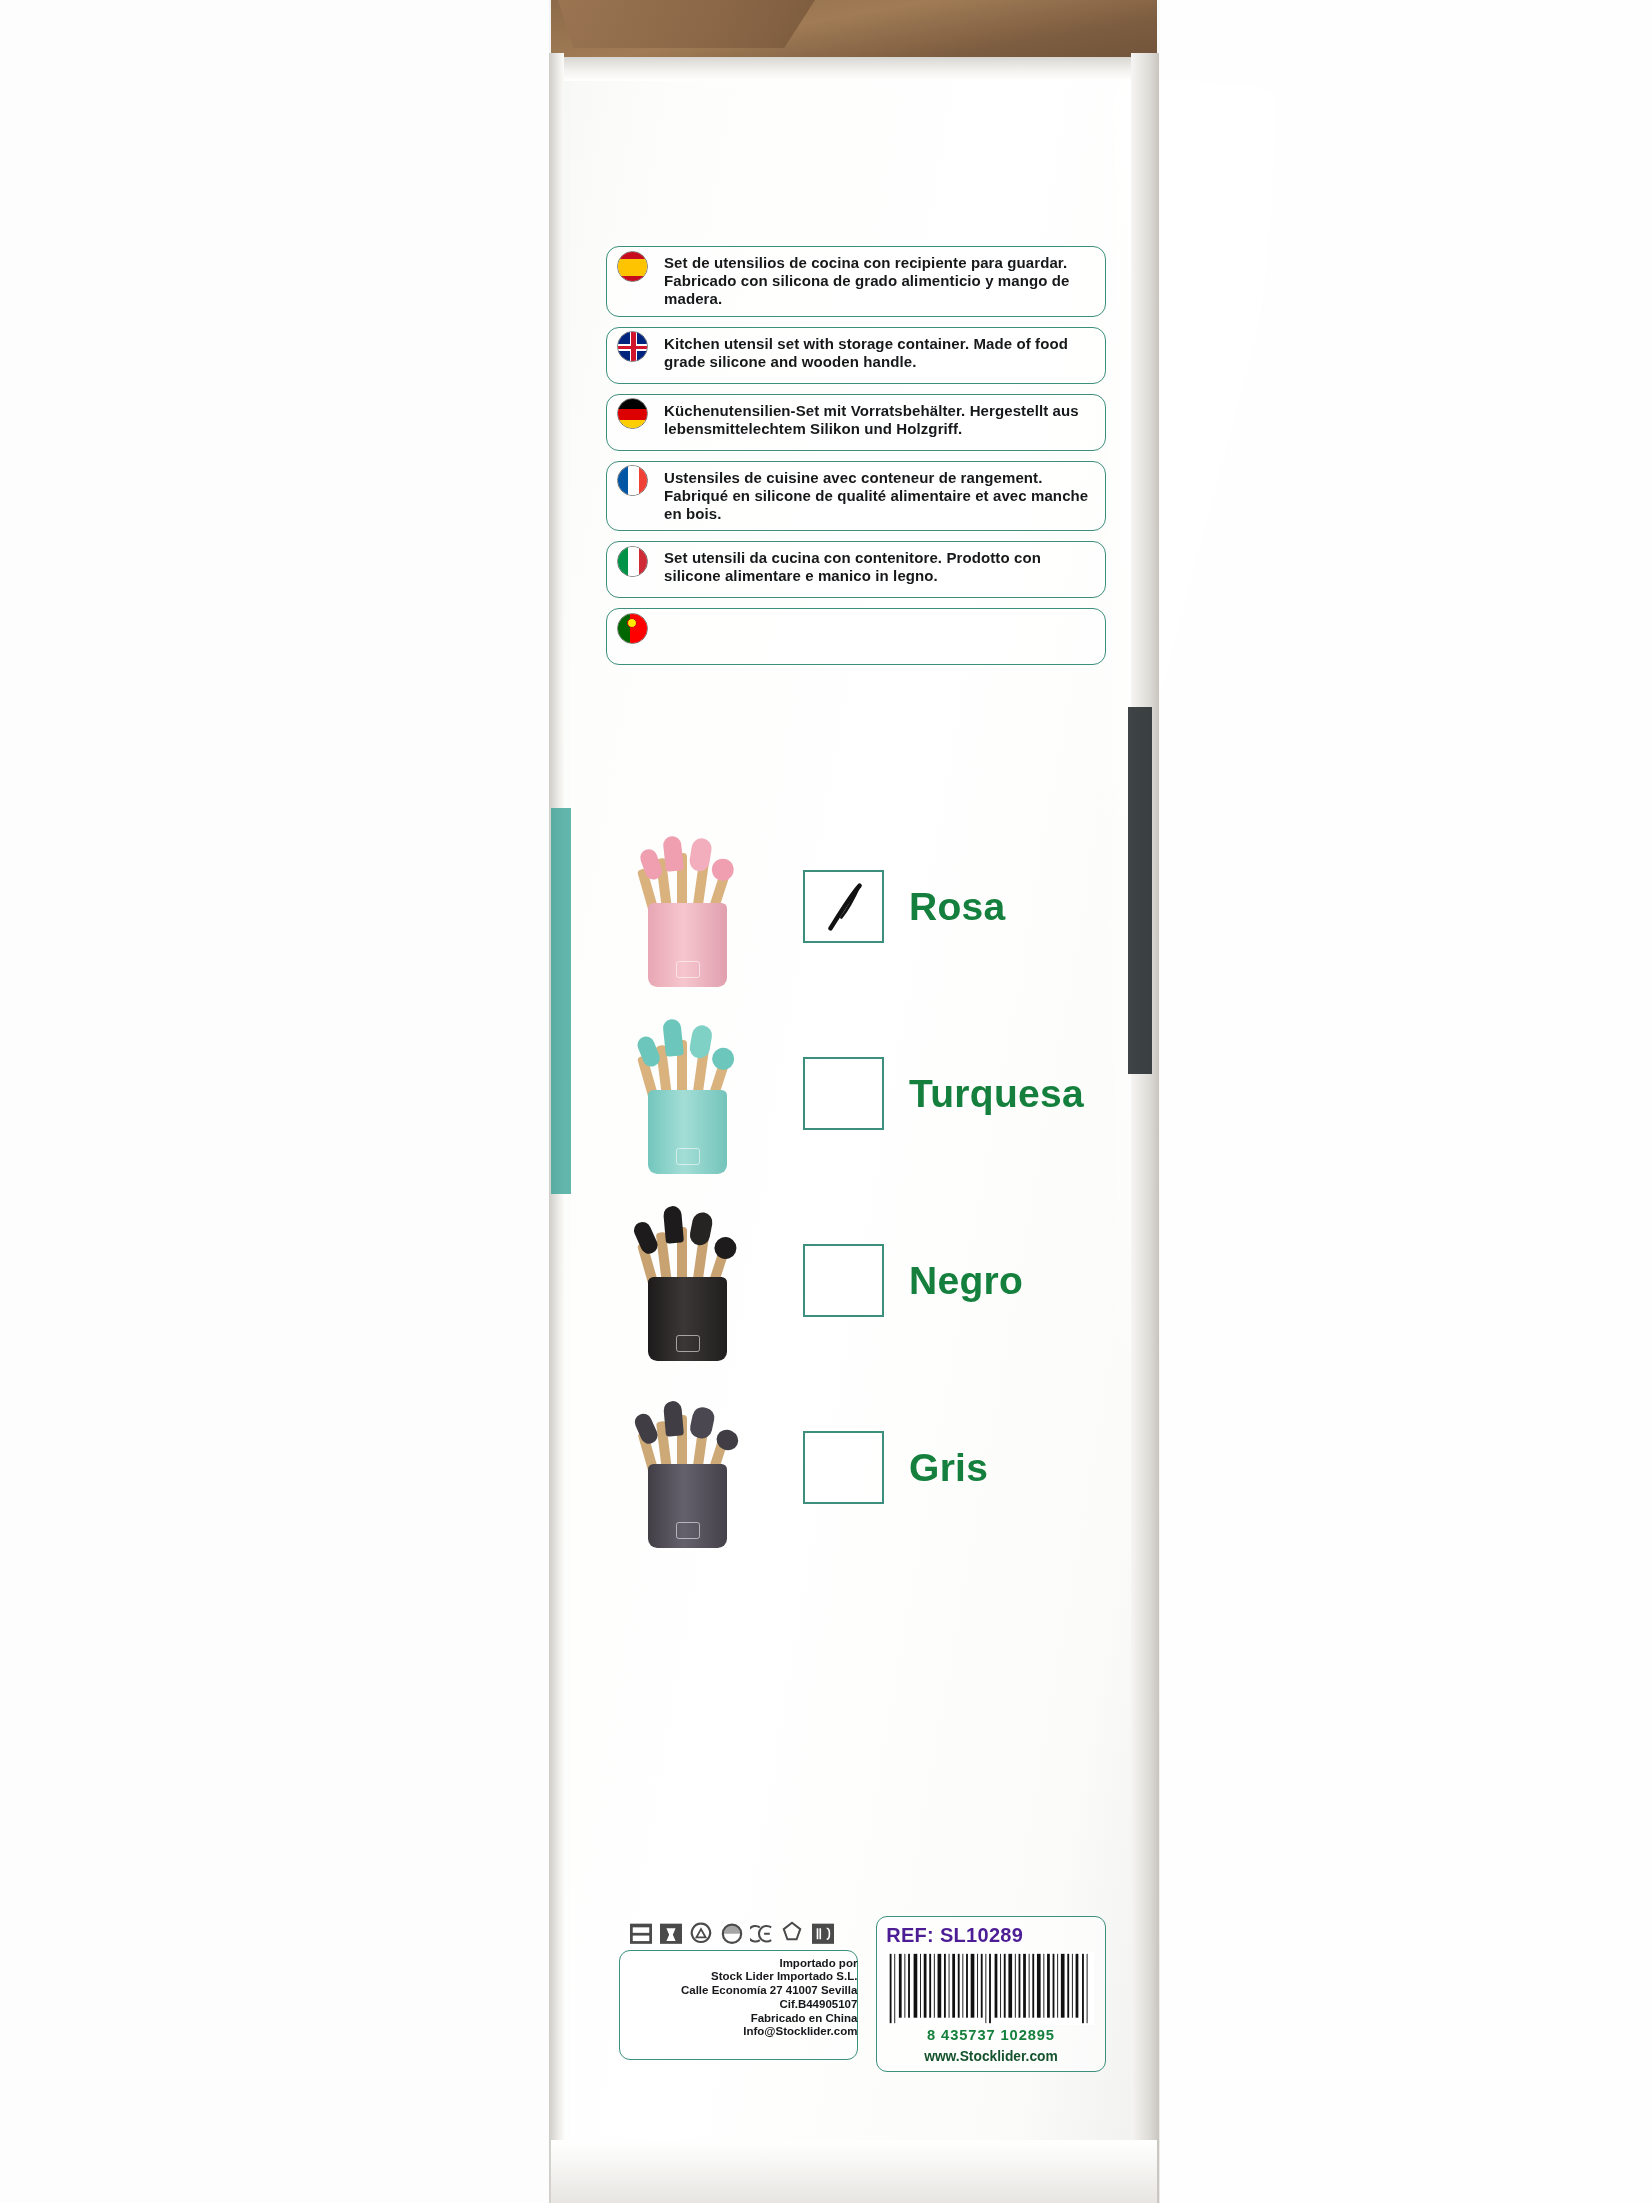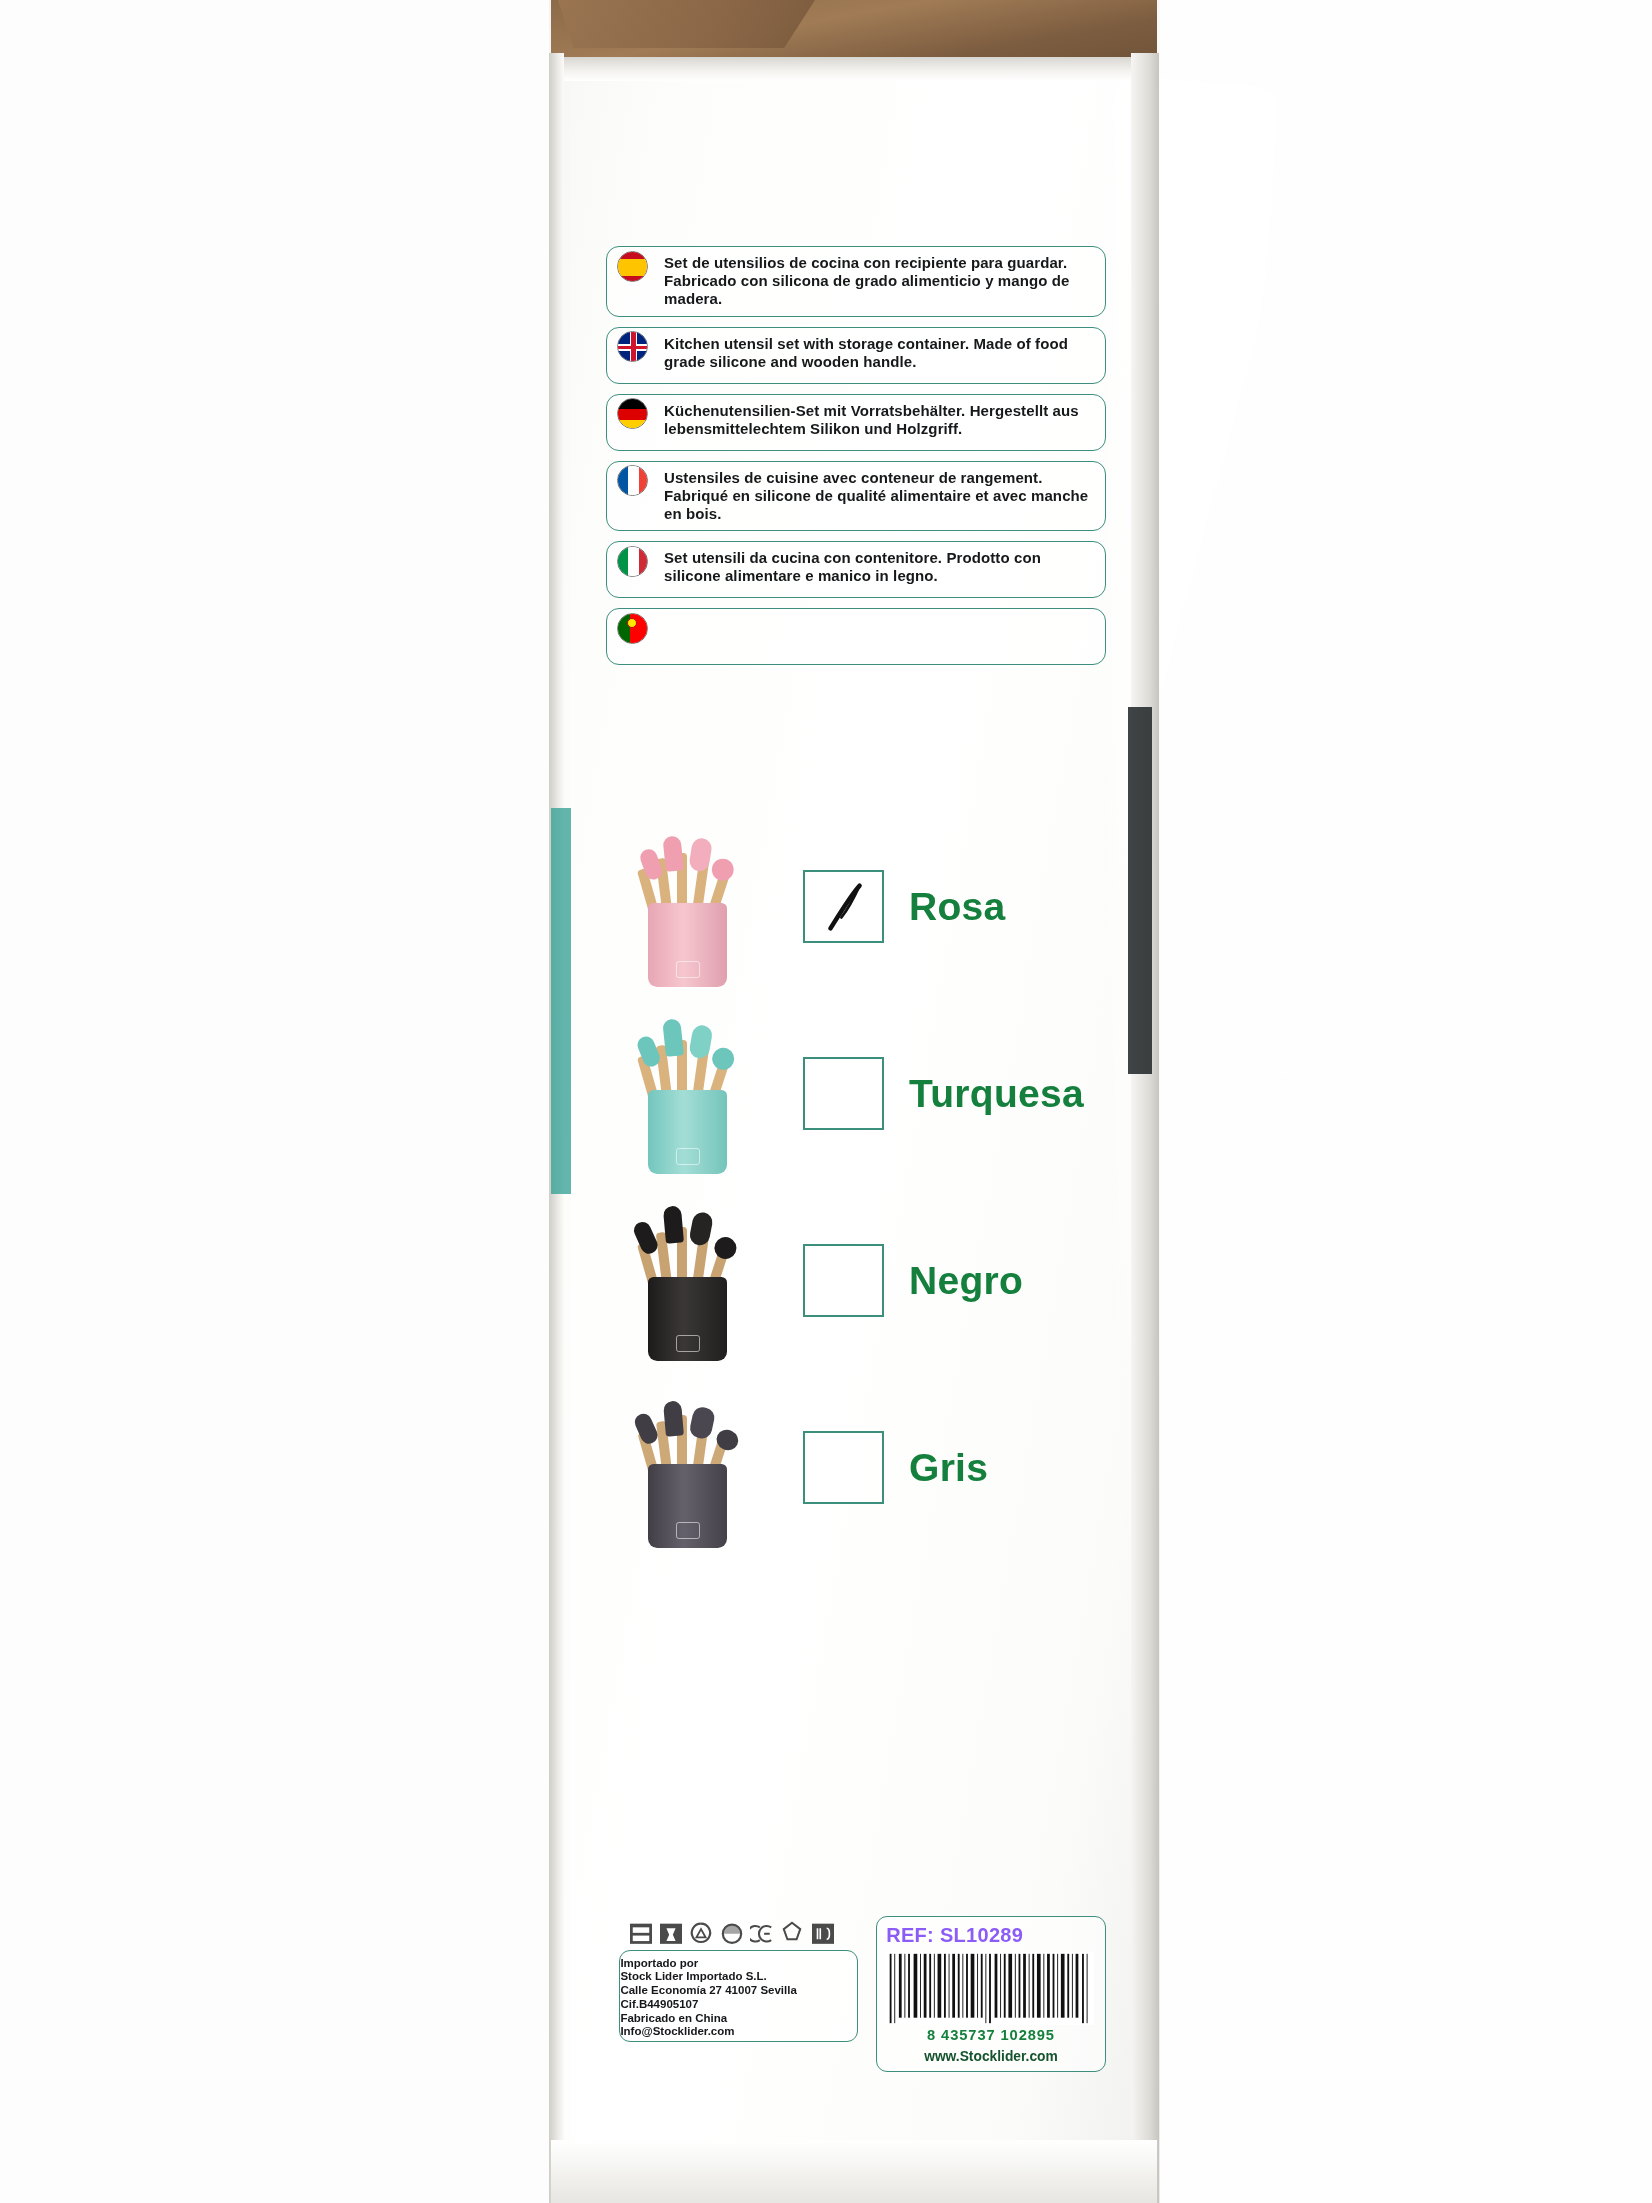--- a/index.html
+++ b/index.html
@@ -141,32 +141,32 @@
     width:24px;height:16.5px;border:1.8px solid rgba(255,255,255,.55);border-radius:2.8px;
     box-sizing:border-box;
   }
   .utensil{position:absolute;bottom:61px;border-radius:3.7px;transform-origin:bottom center;}
 
   
   .footer{position:absolute;left:601px;top:1910px;width:514px;height:211px;}
   .icons-row{position:absolute;left:27.5px;top:0;width:220px;height:37px;display:flex;gap:6.4px;align-items:flex-end;}
   .ico{width:24px;height:27.5px;opacity:.85;}
   .importer{
-    position:absolute;left:18.4px;top:40px;width:239px;height:92px;
+    position:absolute;left:18.4px;top:40px;width:239px;height:110px;
     border:1.8px solid #3c8f7d;border-radius:11px;
-    text-align:left;padding-top:5.5px;box-sizing:border-box;
+    text-align:right;padding-top:5.5px;box-sizing:border-box;
     background:rgba(255,255,255,.5);
   }
   .importer div{font-size:11.5px;line-height:13.8px;color:#15171a;font-weight:600;}
   .refbox{
     position:absolute;left:275px;top:5.5px;width:230px;height:156px;
     border:1.8px solid #3c8f7d;border-radius:11px;
     box-sizing:border-box;padding:7.3px 9.2px;background:rgba(255,255,255,.55);
   }
-  .ref-text{font-size:20px;font-weight:700;color:#8b5cf6;margin-bottom:5.5px;letter-spacing:0.3px;}
+  .ref-text{font-size:20px;font-weight:700;color:#4c1d95;margin-bottom:5.5px;letter-spacing:0.3px;}
   .barcode{width:208px;height:73px;display:block;}
   .ean{font-size:14.7px;font-weight:700;text-align:center;letter-spacing:0.9px;color:#15803d;margin-top:1.8px;}
   .web{font-size:13.8px;font-weight:700;color:#14532d;text-align:center;margin-top:5.5px;}
 </style>
 </head>
 <body>
 
 <div class="photo">
   <div class="bg-left"></div>
   <div class="bg-right"></div>

